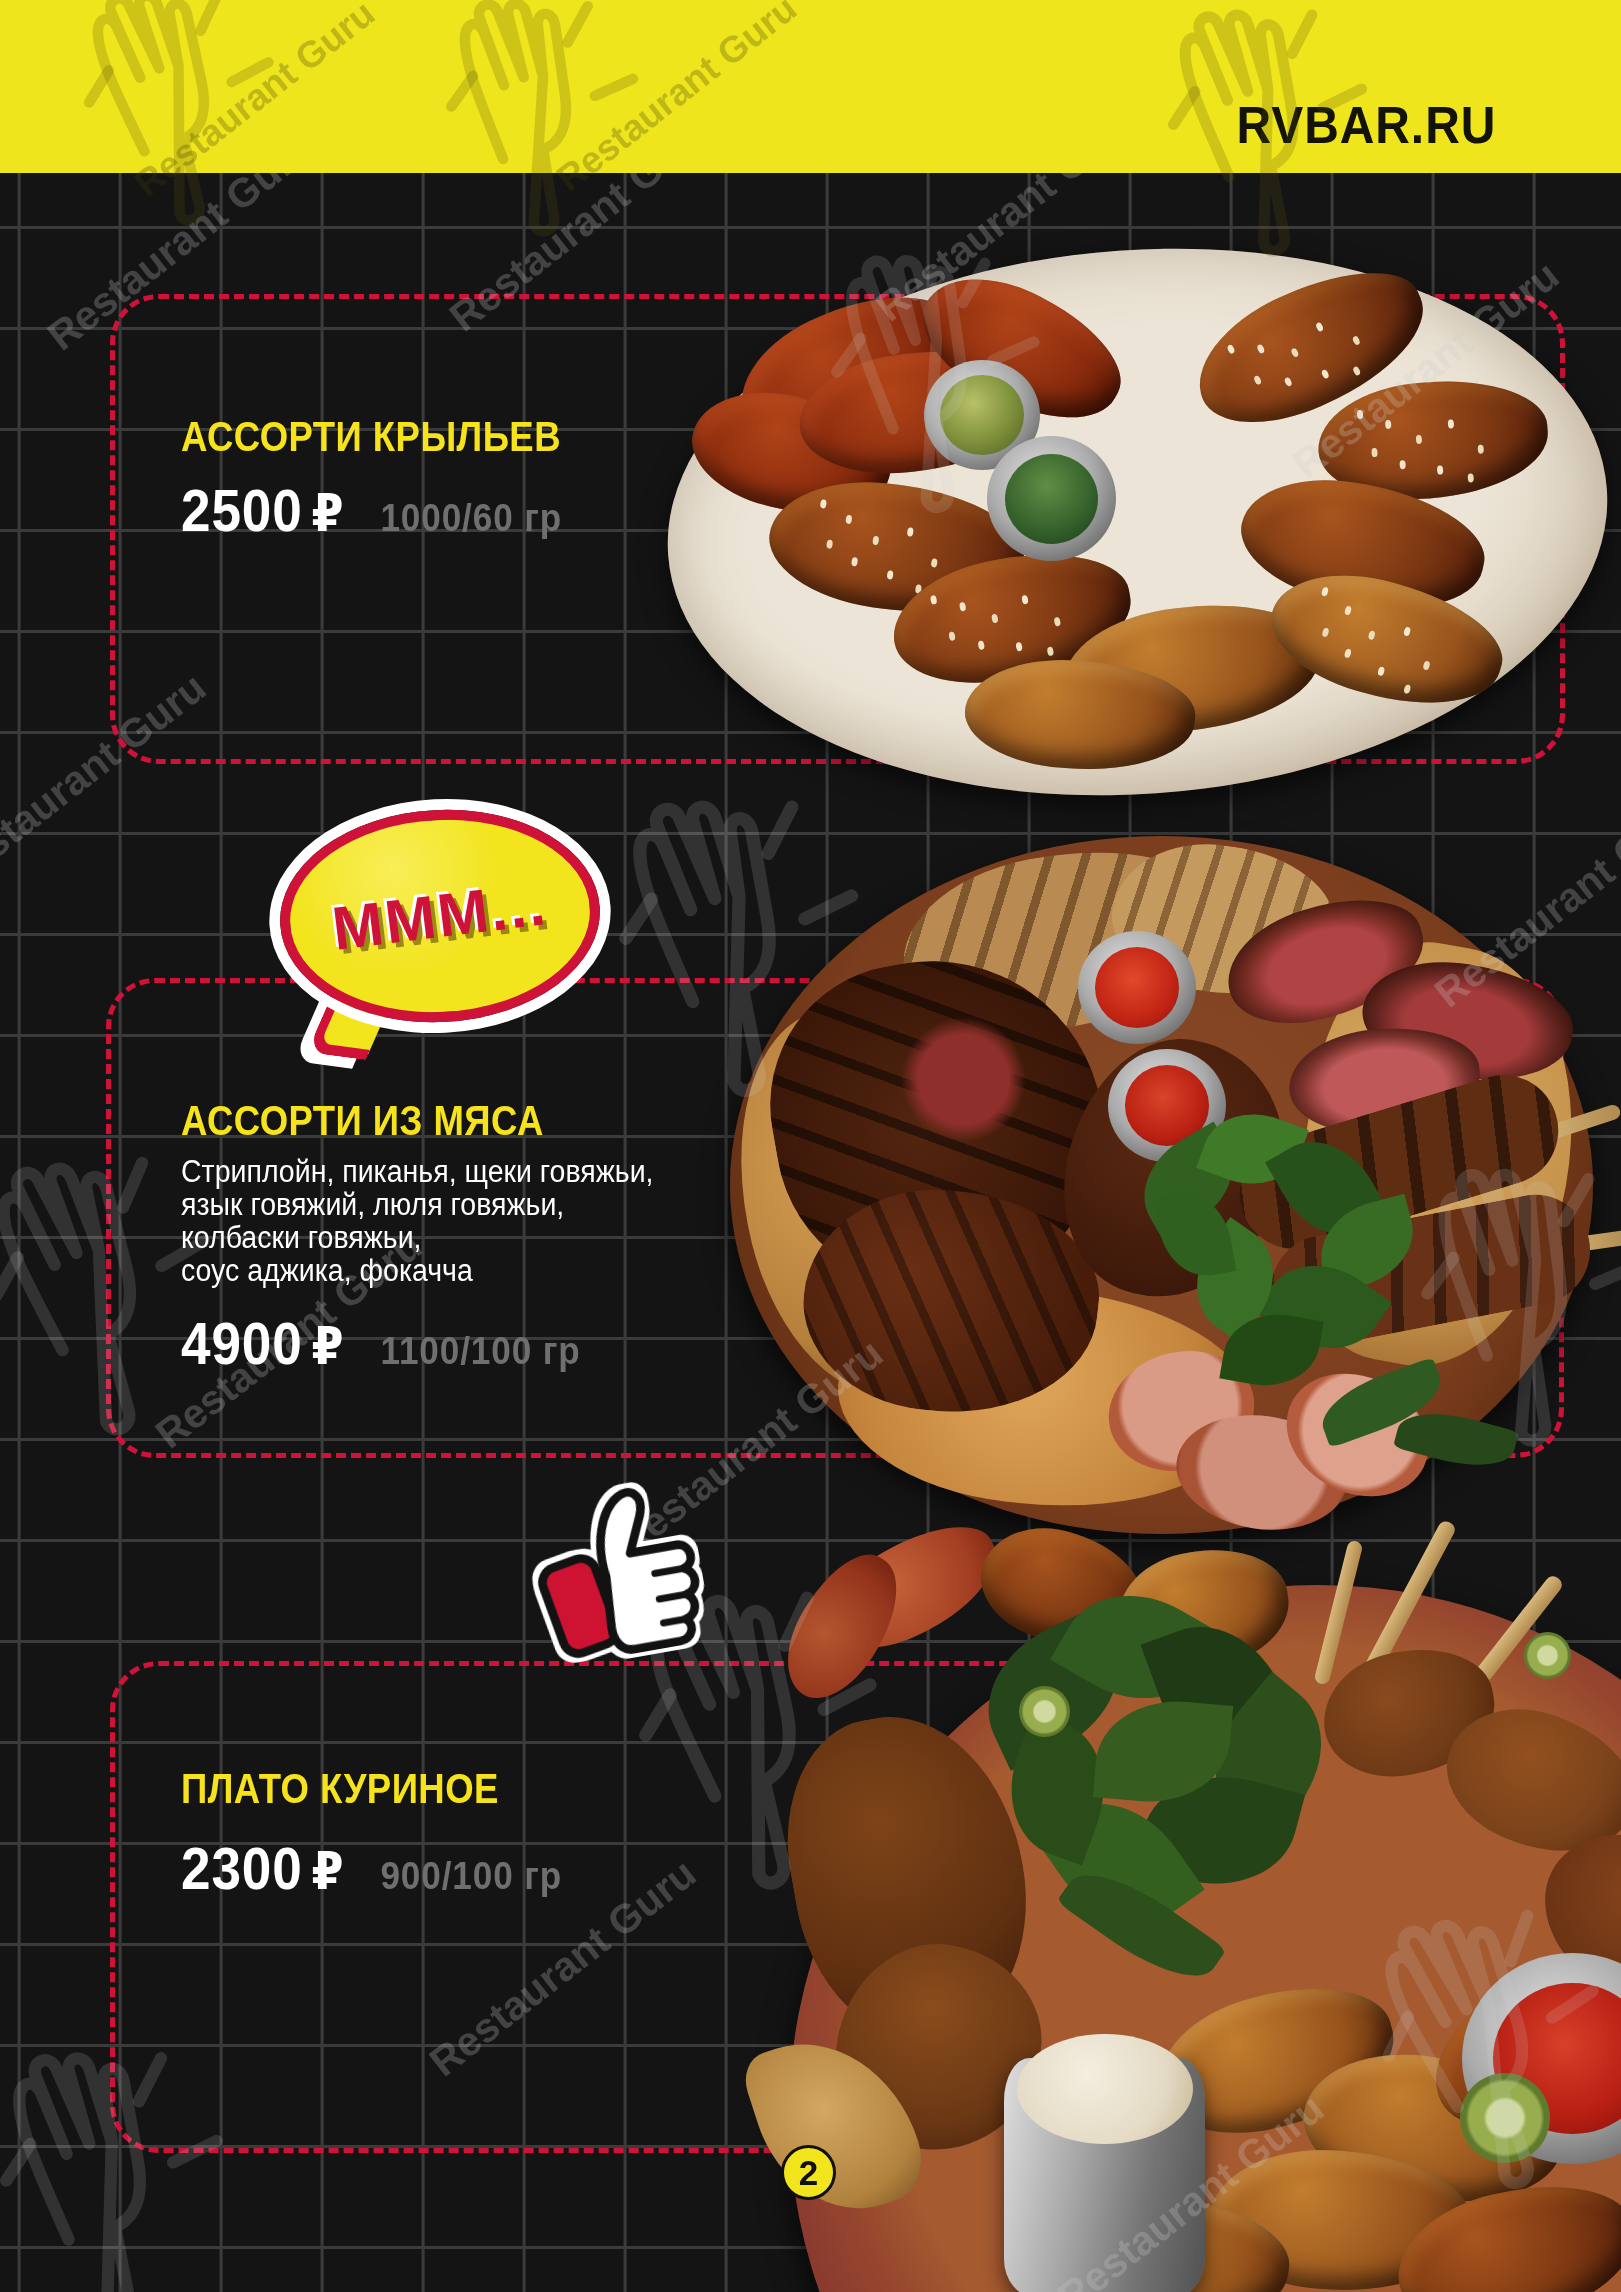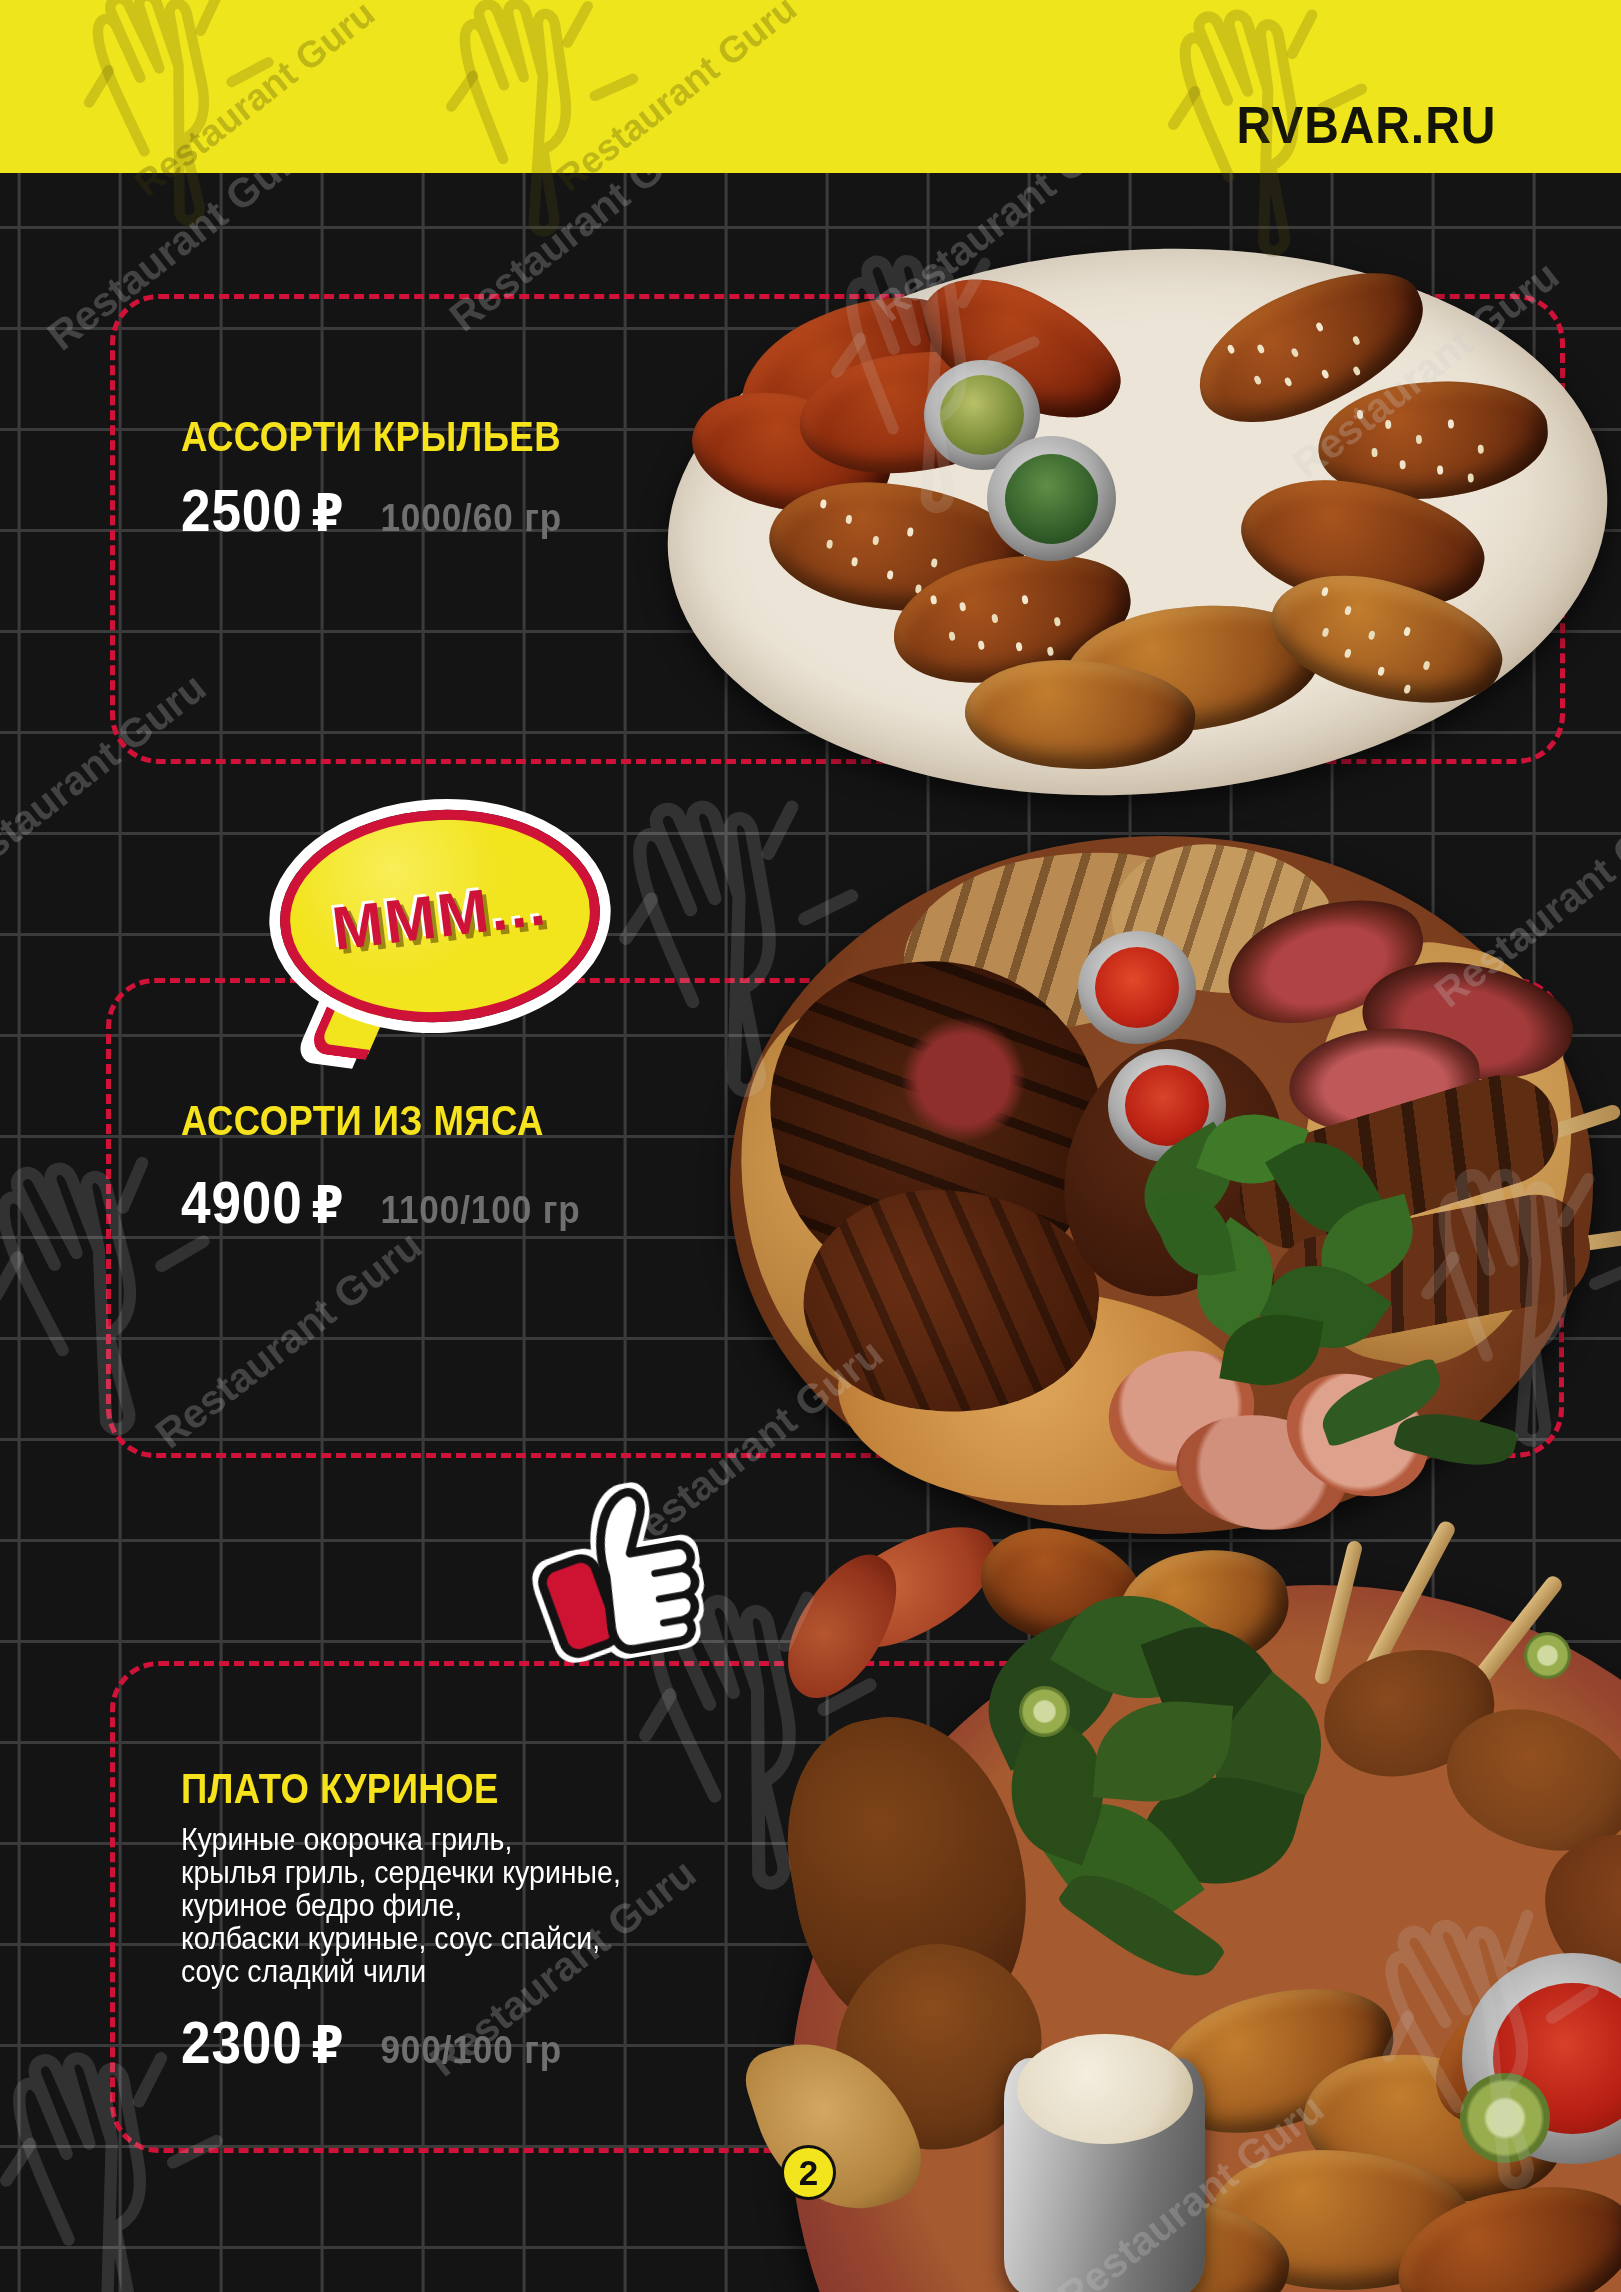--- a/index.html
+++ b/index.html
@@ -241,36 +241,35 @@
     <span class="item-title">АССОРТИ КРЫЛЬЕВ</span>
     <div class="price-row">
       <span class="price-num">2500</span>
       <span class="rub">₽</span>
       <span class="weight">1000/60 гр</span>
     </div>
   </div>
 
   <div class="tblock" style="top:1096px;">
     <span class="item-title">АССОРТИ ИЗ МЯСА</span>
+    <div class="desc lh-sm">
+      <div>Стриплойн, пиканья, щеки говяжьи,</div>
+      <div>язык говяжий, люля говяжьи,</div>
+      <div>колбаски говяжьи,</div>
+      <div>соус аджика, фокачча</div>
+    </div>
     <div class="price-row" style="margin-top:23.5px;">
       <span class="price-num">4900</span>
       <span class="rub">₽</span>
       <span class="weight">1100/100 гр</span>
     </div>
   </div>
 
   <div class="tblock" style="top:1764px;">
     <span class="item-title">ПЛАТО КУРИНОЕ</span>
-    <div class="desc lh-sm">
-      <div>Куриные окорочка гриль,</div>
-      <div>крылья гриль, сердечки куриные,</div>
-      <div>куриное бедро филе,</div>
-      <div>колбаски куриные, соус спайси,</div>
-      <div>соус сладкий чили</div>
-    </div>
     <div class="price-row" style="margin-top:21.6px;">
       <span class="price-num">2300</span>
       <span class="rub">₽</span>
       <span class="weight">900/100 гр</span>
     </div>
   </div>
 
   <span class="wm-text wm-light" style="left:39px;top:323px;">Restaurant Guru</span>
   <span class="wm-text wm-light" style="left:441px;top:304px;">Restaurant Guru</span>
   <span class="wm-text wm-light" style="left:867px;top:294px;">Restaurant Guru</span>

